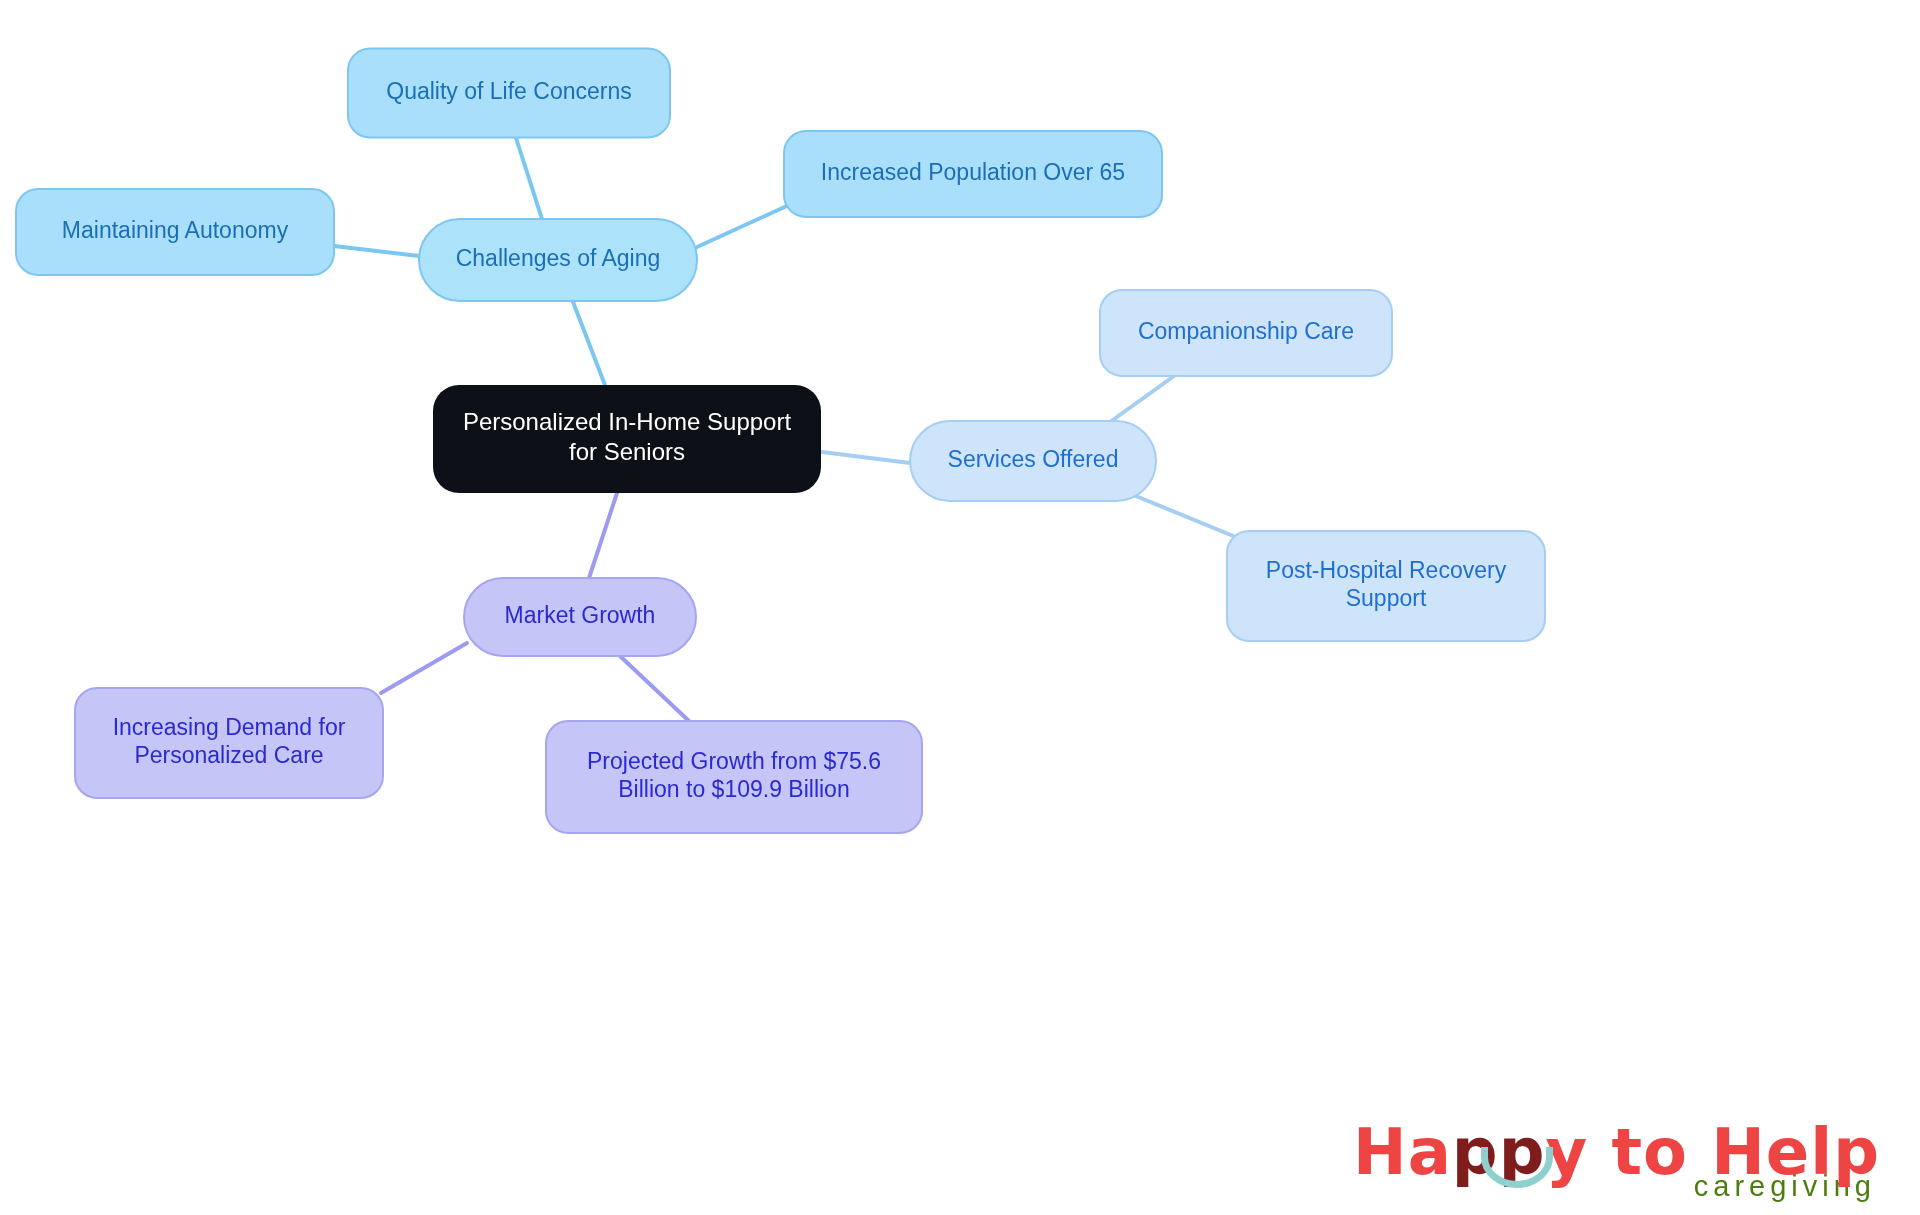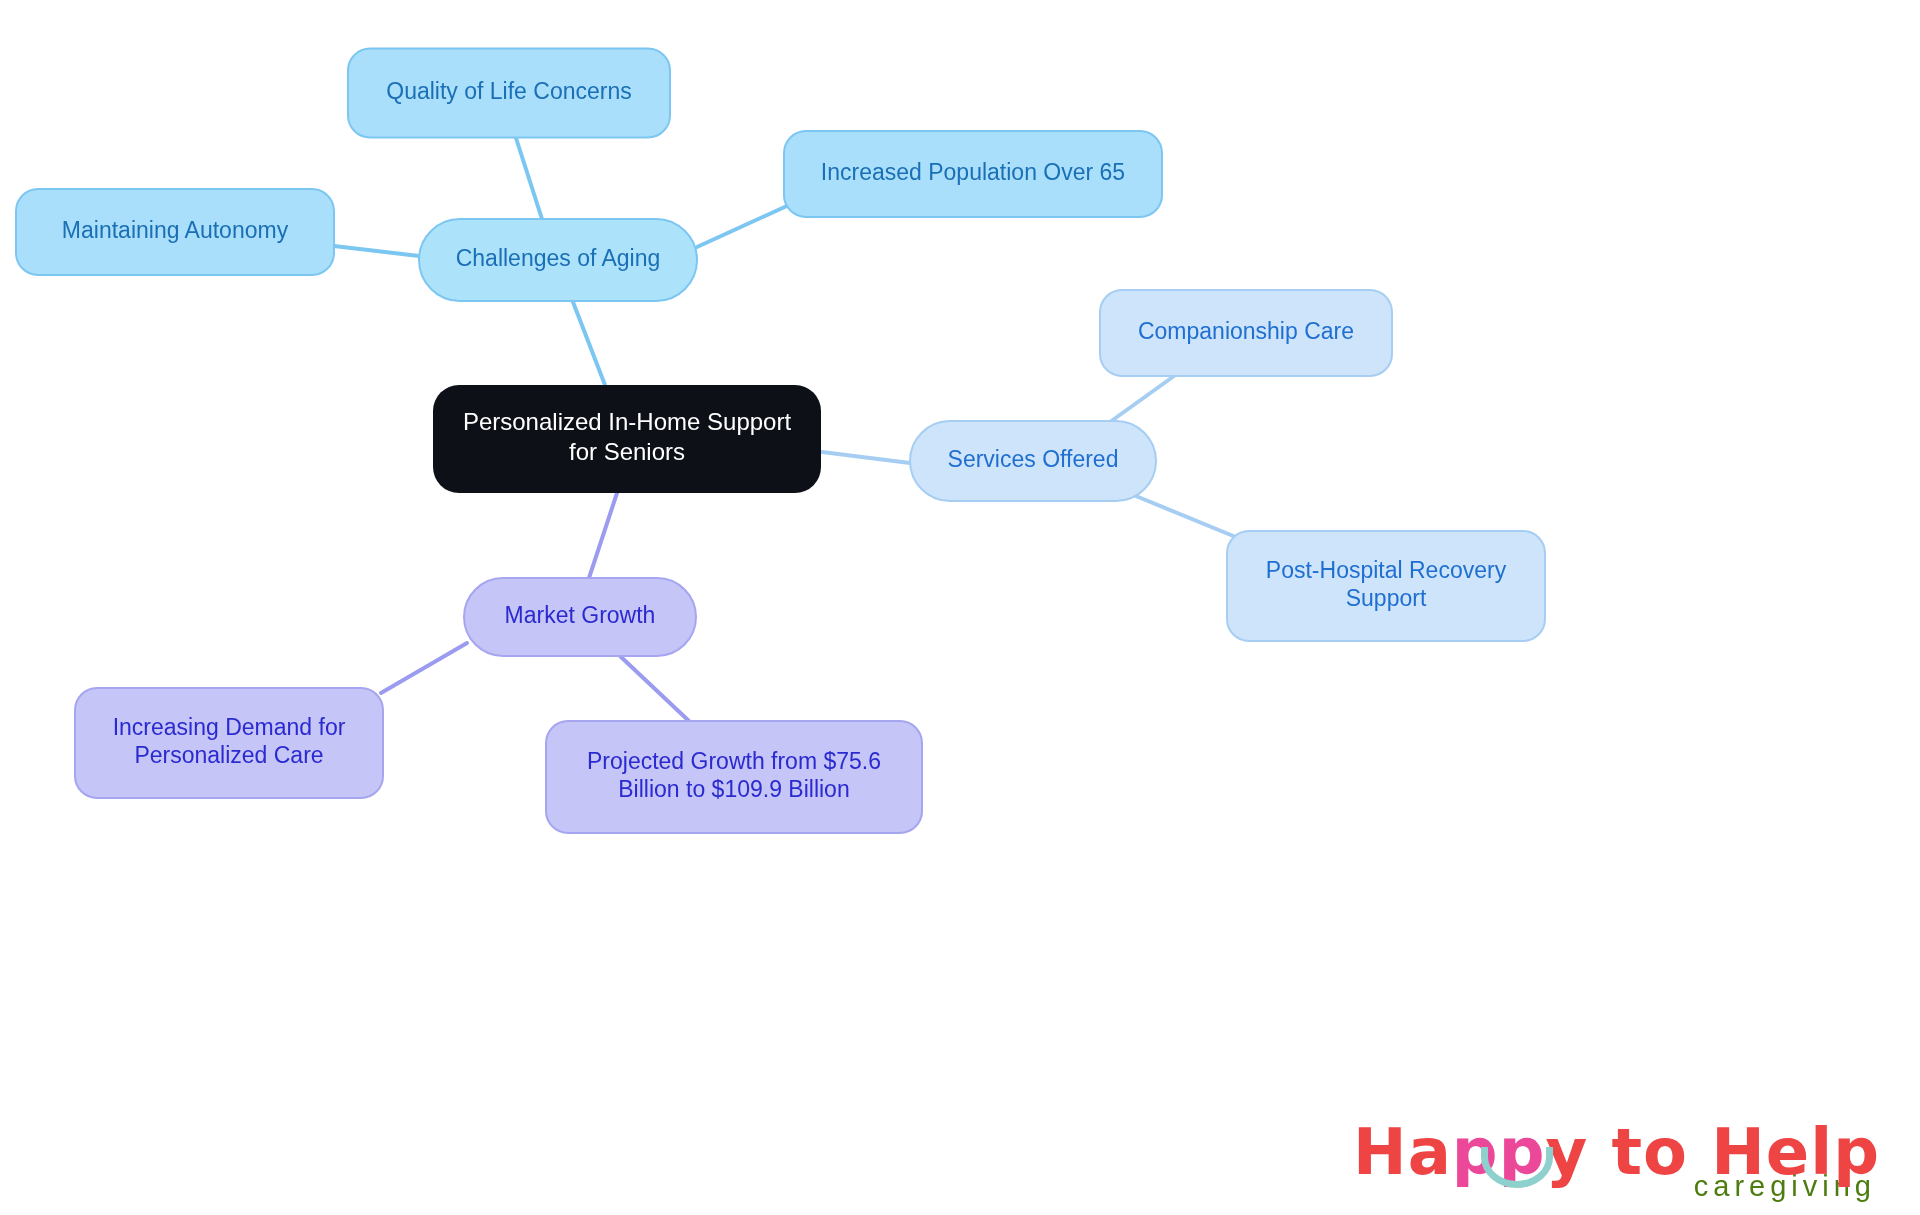--- a/index.html
+++ b/index.html
@@ -35,21 +35,21 @@
   }
   .logo-main {
     font-family: "DejaVu Sans", sans-serif;
     font-weight: bold;
     font-size: 64px;
     letter-spacing: 1px;
     line-height: 1;
     white-space: nowrap;
   }
   .logo-coral { color: #ef4444; }
-  .logo-teal  { color: #ec4899; }
+  .logo-teal  { color: #7f1d1d; }
   .logo-sub {
     font-family: Liberation Sans, sans-serif;
     font-size: 29px;
     letter-spacing: 5px;
     color: #4d7c0f;
     margin-top: -14px;
     margin-right: 4px;
     white-space: nowrap;
   }
   .smile {

